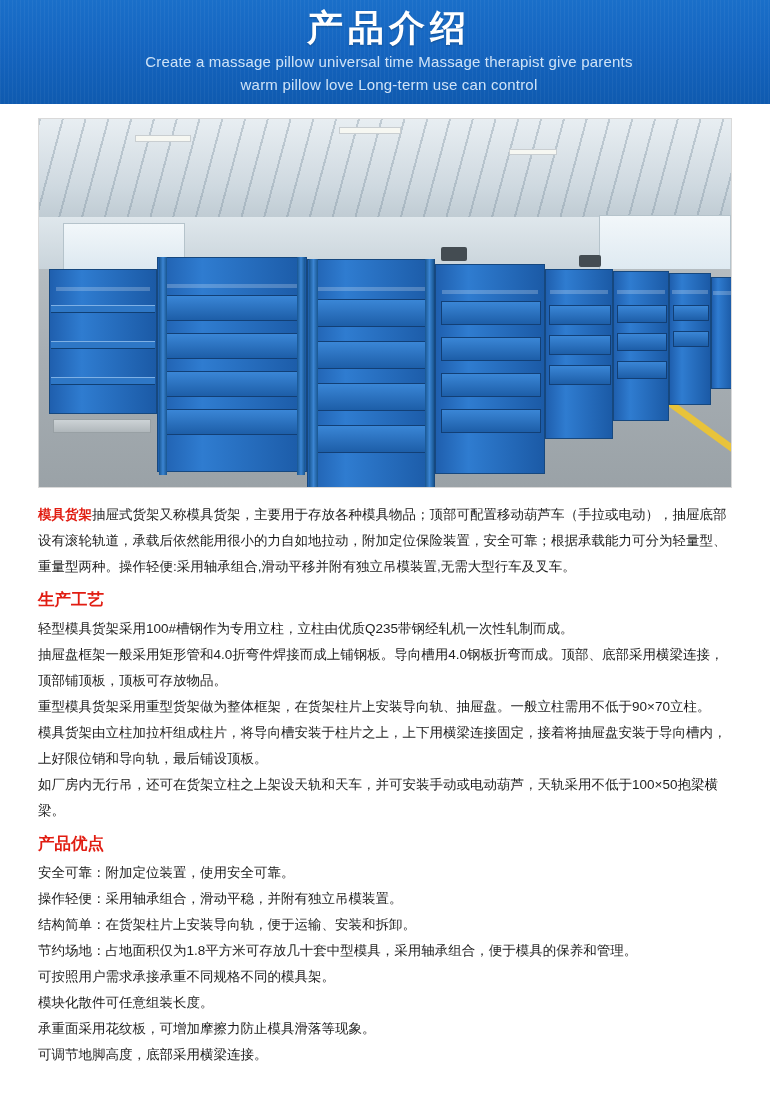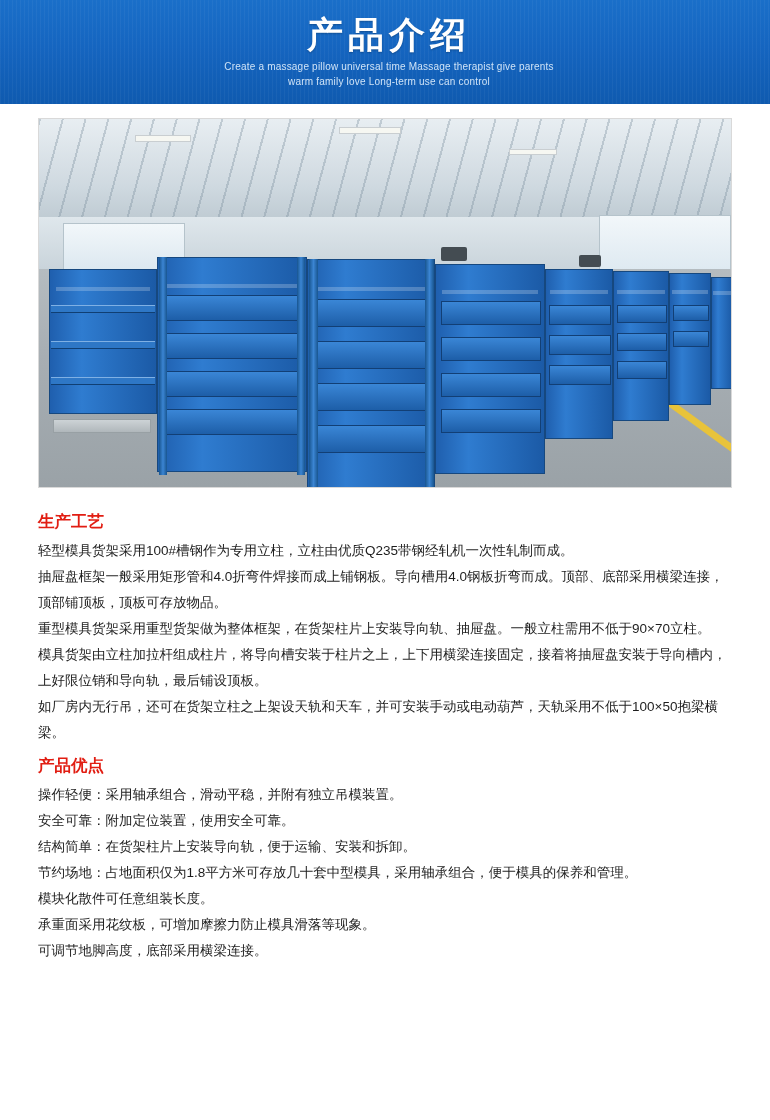--- a/index.html
+++ b/index.html
@@ -50,21 +50,21 @@
     font-family: "DejaVu Sans", sans-serif;
     font-size: 36px;
     font-weight: bold;
     color: #ffffff;
     letter-spacing: 5px;
     line-height: 1.1;
     margin-bottom: 4px;
     text-shadow: 0 1px 2px rgba(0,0,0,0.25);
   }
   .banner-sub {
-    font-size: 10px;
+    font-size: 15px;
     color: #cfe3f7;
     line-height: 1.5;
     text-align: center;
     letter-spacing: 0.2px;
     max-width: 520px;
   }
   .banner-sub span {
     display: block;
   }
 
@@ -193,21 +193,21 @@
 </head>
 <body>
 
 <div class="page">
 
   <div class="banner">
     <div class="banner-inner">
       <div class="banner-title">产品介绍</div>
       <div class="banner-sub">
         <span>Create a massage pillow universal time Massage therapist give parents</span>
-        <span>warm family love Long-term use can control</span>
+        <span>warm pillow love Long-term use can control</span>
       </div>
     </div>
   </div>
 
   <div class="photo-wrap">
     <div class="photo">
       <div class="ph-ceiling"></div>
       <div class="ph-backwall"></div>
 
       <div class="ph-window" style="left:24px;top:104px;width:120px;height:46px;"></div>
@@ -267,31 +267,35 @@
       <div class="drawer" style="left:634px;top:212px;width:34px;height:14px;"></div>
 
       <div class="rack" style="left:672px;top:158px;width:22px;height:112px;"></div>
 
       <div class="pallet" style="left:14px;top:300px;width:96px;height:12px;"></div>
     </div>
   </div>
 
   <div class="content">
 
+    <div class="para-block">
+      <span class="kw-red">模具货架</span><span>抽屉式货架又称模具货架，主要用于存放各种模具物品；顶部可配置移动葫芦车（手拉或电动），抽屉底部设有滚轮轨道，承载后依然能用很小的力自如地拉动，附加定位保险装置，安全可靠；根据承载能力可分为轻量型、重量型两种。操作轻便:采用轴承组合,滑动平移并附有独立吊模装置,无需大型行车及叉车。</span>
+    </div>
 
     <div class="section-title">生产工艺</div>
     <p class="line">轻型模具货架采用100#槽钢作为专用立柱，立柱由优质Q235带钢经轧机一次性轧制而成。</p>
     <p class="line">抽屉盘框架一般采用矩形管和4.0折弯件焊接而成上铺钢板。导向槽用4.0钢板折弯而成。顶部、底部采用横梁连接，顶部铺顶板，顶板可存放物品。</p>
     <p class="line">重型模具货架采用重型货架做为整体框架，在货架柱片上安装导向轨、抽屉盘。一般立柱需用不低于90×70立柱。</p>
     <p class="line">模具货架由立柱加拉杆组成柱片，将导向槽安装于柱片之上，上下用横梁连接固定，接着将抽屉盘安装于导向槽内，上好限位销和导向轨，最后铺设顶板。</p>
     <p class="line">如厂房内无行吊，还可在货架立柱之上架设天轨和天车，并可安装手动或电动葫芦，天轨采用不低于100×50抱梁横梁。</p>
 
     <div class="section-title">产品优点</div>
+    <p class="line">安全可靠：附加定位装置，使用安全可靠。</p>
     <p class="line">操作轻便：采用轴承组合，滑动平稳，并附有独立吊模装置。</p>
-    <p class="line">安全可靠：附加定位装置，使用安全可靠。</p>
     <p class="line">结构简单：在货架柱片上安装导向轨，便于运输、安装和拆卸。</p>
     <p class="line">节约场地：占地面积仅为1.8平方米可存放几十套中型模具，采用轴承组合，便于模具的保养和管理。</p>
+    <p class="line">可按照用户需求承接承重不同规格不同的模具架。</p>
     <p class="line">模块化散件可任意组装长度。</p>
     <p class="line">承重面采用花纹板，可增加摩擦力防止模具滑落等现象。</p>
     <p class="line">可调节地脚高度，底部采用横梁连接。</p>
 
   </div>
 </div>
 
 </body></html>

